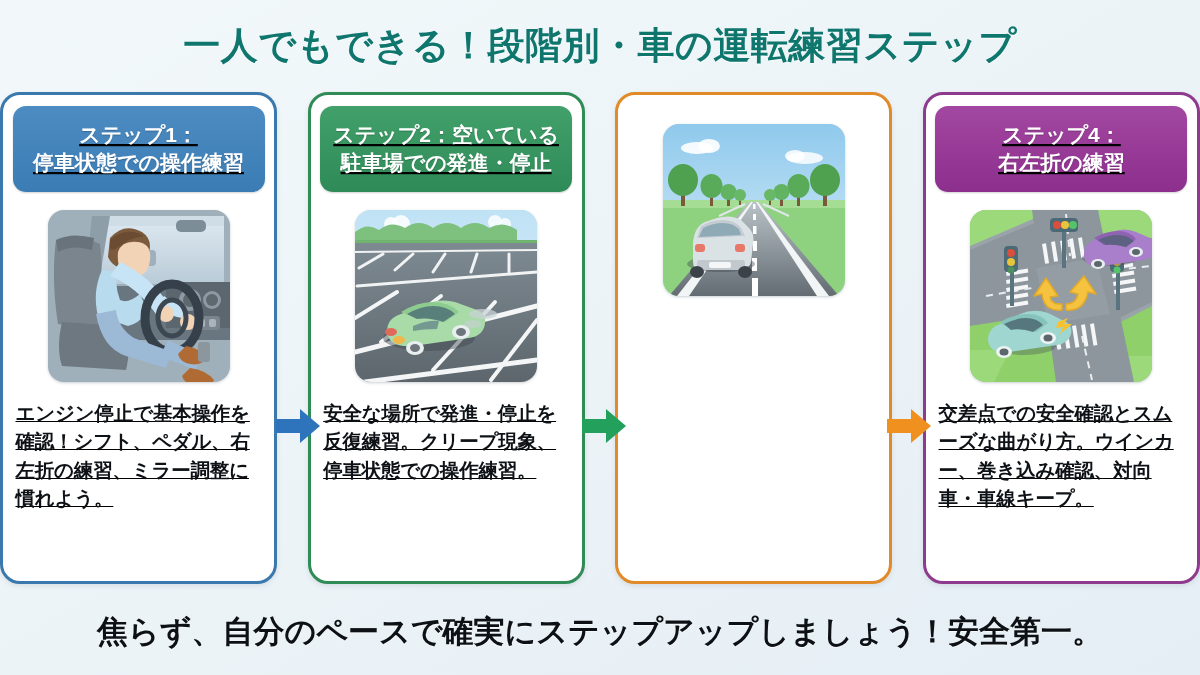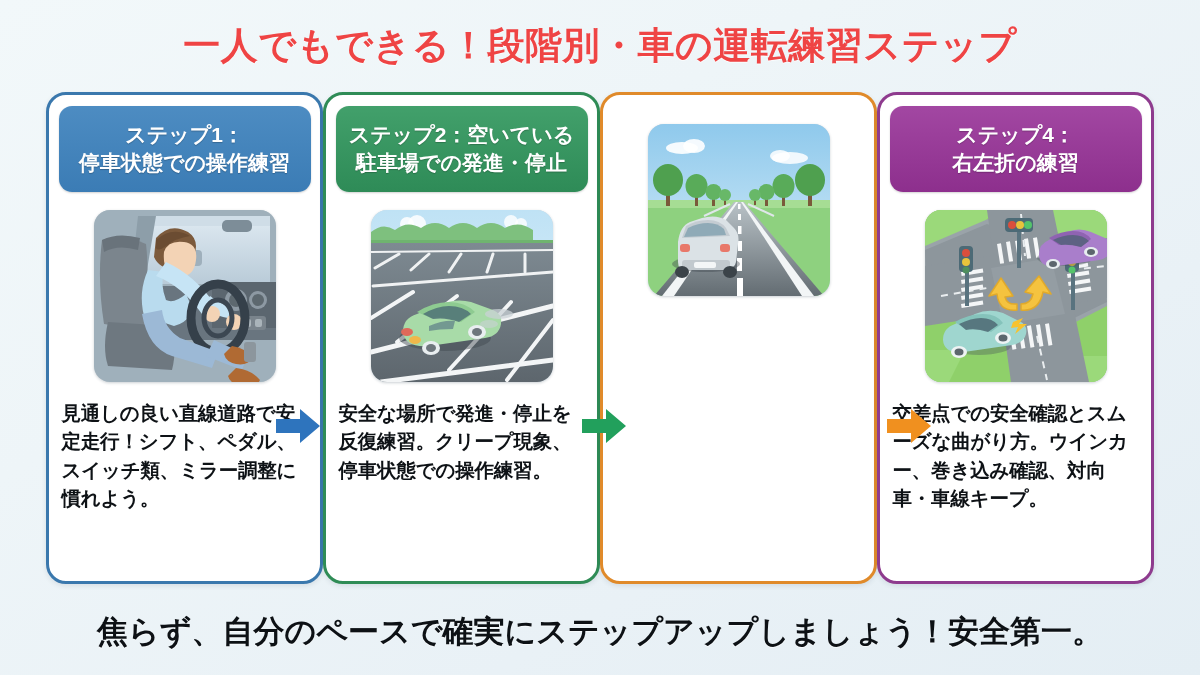--- a/index.html
+++ b/index.html
@@ -16,33 +16,34 @@
 
   
   .title-bar {
     height: 92px;
     display: flex; align-items: center; justify-content: center;
   }
   .title {
     font-size: 37px;
     font-weight: 900;
     letter-spacing: 0.5px;
-    color: #ef4444;
+    color: #0f766e;
     white-space: nowrap;
     text-shadow: 0 1px 0 rgba(255,255,255,.7);
   }
 
   
   .cards {
     position: relative;
     height: 497px;
-    padding: 0 20px;
+    padding: 0 0;
     display: flex;
     align-items: flex-start;
-    justify-content: center;
+    justify-content: space-between;
+    text-decoration: underline;
   }
   .card {
     position: relative;
     width: 277px;
     height: 492px;
     border-radius: 20px;
     background: #ffffff;
     border: 3px solid var(--accent);
     box-shadow: 0 2px 5px rgba(30,50,70,.10);
     display: flex;
@@ -182,21 +183,21 @@
 
         <path d="M48 104 q6 34 30 42 l40 12 l6-16 l-38-14 q-16-10 -18-28z" fill="#9cb9d6"></path>
         <path d="M112 146 q20 8 36 14 l6-16 q-18-6 -34-14z" fill="#9cb9d6"></path>
 
         <path d="M138 136 q14 2 20 12 q-4 8 -16 6 q-10-2 -12-10z" fill="#b06a33"></path>
         <path d="M142 158 q16 2 24 12 q-4 8 -18 6 q-12-2 -14-10z" fill="#b06a33"></path>
 
         <rect x="150" y="132" width="12" height="20" rx="3" fill="#8c969d"></rect>
       </svg>
     </div>
-    <div class="card-body">見通しの良い直線道路で安定走行！シフト、ペダル、スイッチ類、ミラー調整に慣れよう。</div>
+    <div class="card-body">エンジン停止で基本操作を確認！シフト、ペダル、右左折の練習、ミラー調整に慣れよう。</div>
   </div>
 
   <div class="card c2">
     <div class="card-head">
       <div class="l1">ステップ2：空いている</div>
       <div class="l2">駐車場での発進・停止</div>
     </div>
     <div class="illus">
       <svg viewBox="0 0 182 172" xmlns="http://www.w3.org/2000/svg">
         <defs>

